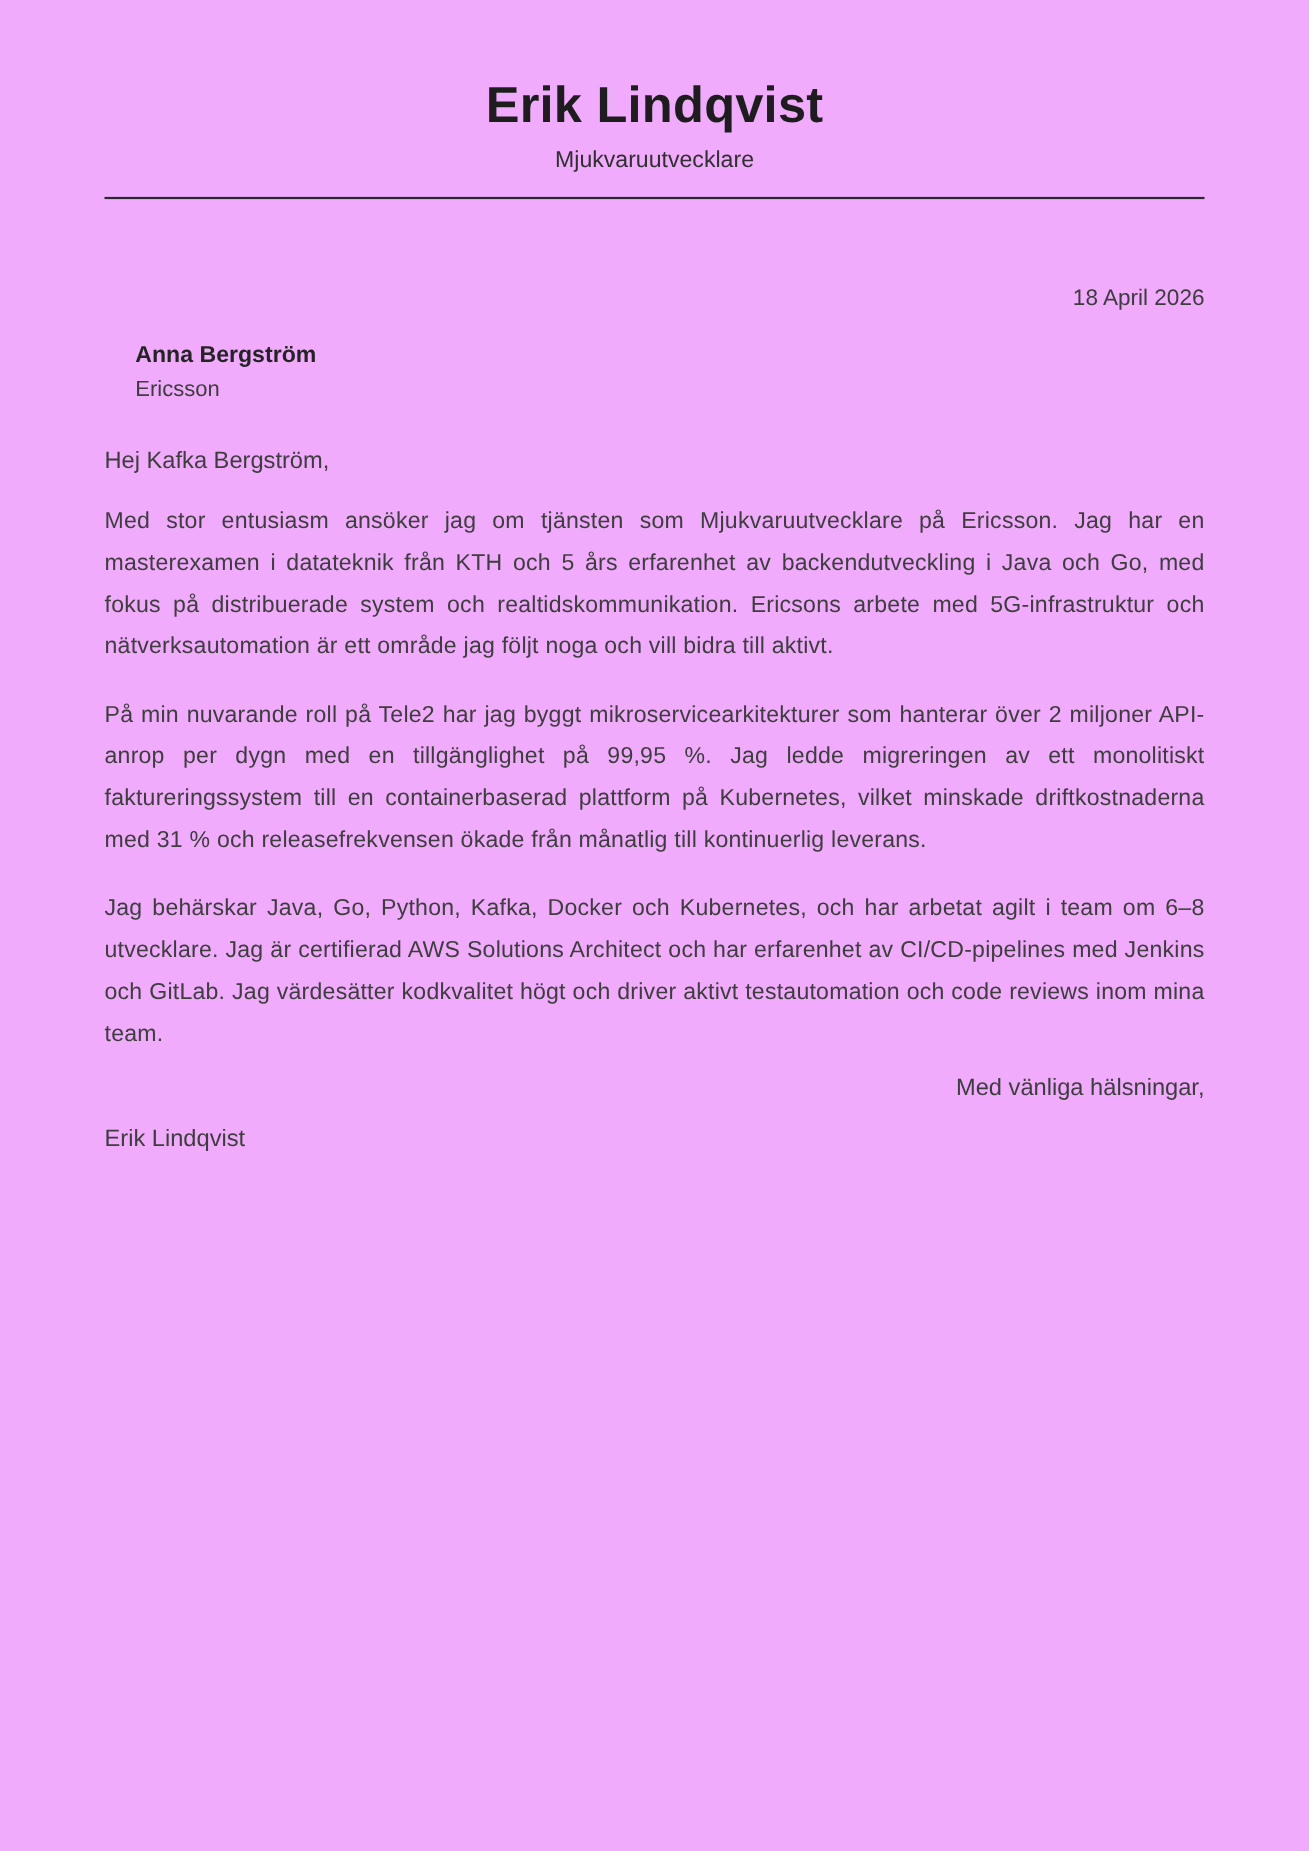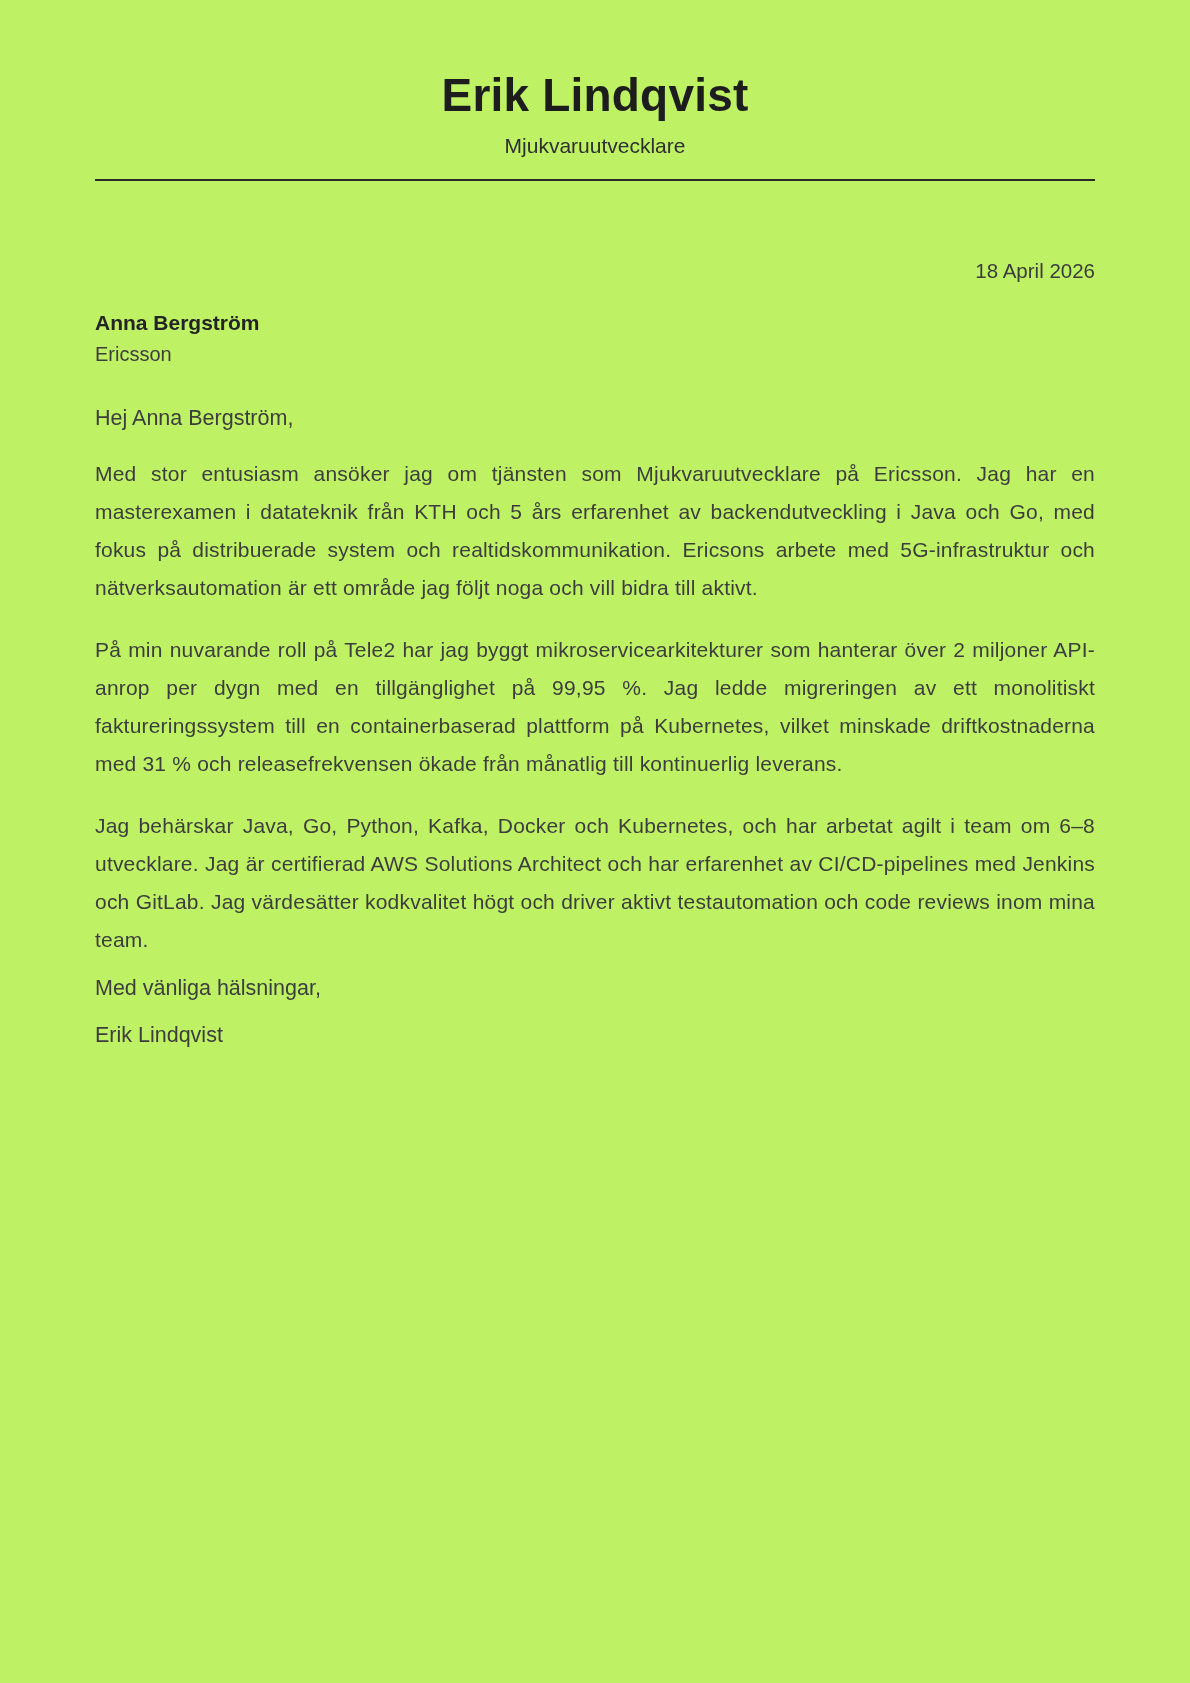--- a/index.html
+++ b/index.html
@@ -7,21 +7,21 @@
     --body: #3d3d3d;
     --rule: #2a2a2a;
   }
   * { box-sizing: border-box; }
   html, body { margin: 0; padding: 0; background: #ffffff; }
   .page {
     position: relative;
     width: 1190px;
     height: 1683px;
     margin: 0 auto;
-    background: #bef264;
+    background: #f0abfc;
     font-family: "Liberation Sans", sans-serif;
     color: var(--body, #3d3d3d);
     padding: 70px 95px 0 95px;
     overflow: hidden;
   }
   
   .letter-header { text-align: center; }
   .person-name {
     margin: 0;
     font-size: 46px;
@@ -54,21 +54,21 @@
     vertical-align: 1px;
   }
   
   .letter-main { margin-top: 0; }
   .date-line {
     margin: 78px 0 0 0;
     font-size: 20.5px;
     color: #3c3c3c;
     text-align: right;
   }
-  .recipient-block { margin-top: 28px; }
+  .recipient-block { margin-top: 28px; margin-left: 28px; }
   .recipient-name {
     margin: 0;
     font-size: 21px;
     font-weight: 700;
     color: #242424;
   }
   .recipient-company {
     margin: 8px 0 0 0;
     font-size: 20px;
     color: #3c3c3c;
@@ -84,20 +84,21 @@
     line-height: 38px;
     letter-spacing: 0.2px;
     text-align: justify;
     color: var(--body, #3d3d3d);
   }
   .closing-line {
     margin: 10px 0 0 0;
     font-size: 21.5px;
     line-height: 38px;
     color: var(--body, #3d3d3d);
+    text-align: right;
   }
   .signature-line {
     margin: 9px 0 0 0;
     font-size: 21.5px;
     line-height: 38px;
     color: var(--body, #3d3d3d);
   }
 </style>
 </head>
 <body>
@@ -112,21 +113,21 @@
 
   <main class="letter-main">
 
     <p class="date-line">18 April 2026</p>
 
     <div class="recipient-block">
       <p class="recipient-name">Anna Bergström</p>
       <p class="recipient-company">Ericsson</p>
     </div>
 
-    <p class="greeting">Hej Anna Bergström,</p>
+    <p class="greeting">Hej Kafka Bergström,</p>
 
     <p class="body-paragraph">Med stor entusiasm ansöker jag om tjänsten som Mjukvaruutvecklare på Ericsson. Jag har en masterexamen i datateknik från KTH och 5 års erfarenhet av backendutveckling i Java och Go, med fokus på distribuerade system och realtidskommunikation. Ericsons arbete med 5G-infrastruktur och nätverksautomation är ett område jag följt noga och vill bidra till aktivt.</p>
 
     <p class="body-paragraph">På min nuvarande roll på Tele2 har jag byggt mikroservicearkitekturer som hanterar över 2 miljoner API-anrop per dygn med en tillgänglighet på 99,95 %. Jag ledde migreringen av ett monolitiskt faktureringssystem till en containerbaserad plattform på Kubernetes, vilket minskade driftkostnaderna med 31 % och releasefrekvensen ökade från månatlig till kontinuerlig leverans.</p>
 
     <p class="body-paragraph">Jag behärskar Java, Go, Python, Kafka, Docker och Kubernetes, och har arbetat agilt i team om 6–8 utvecklare. Jag är certifierad AWS Solutions Architect och har erfarenhet av CI/CD-pipelines med Jenkins och GitLab. Jag värdesätter kodkvalitet högt och driver aktivt testautomation och code reviews inom mina team.</p>
 
     <p class="closing-line">Med vänliga hälsningar,</p>
 
     <p class="signature-line">Erik Lindqvist</p>

